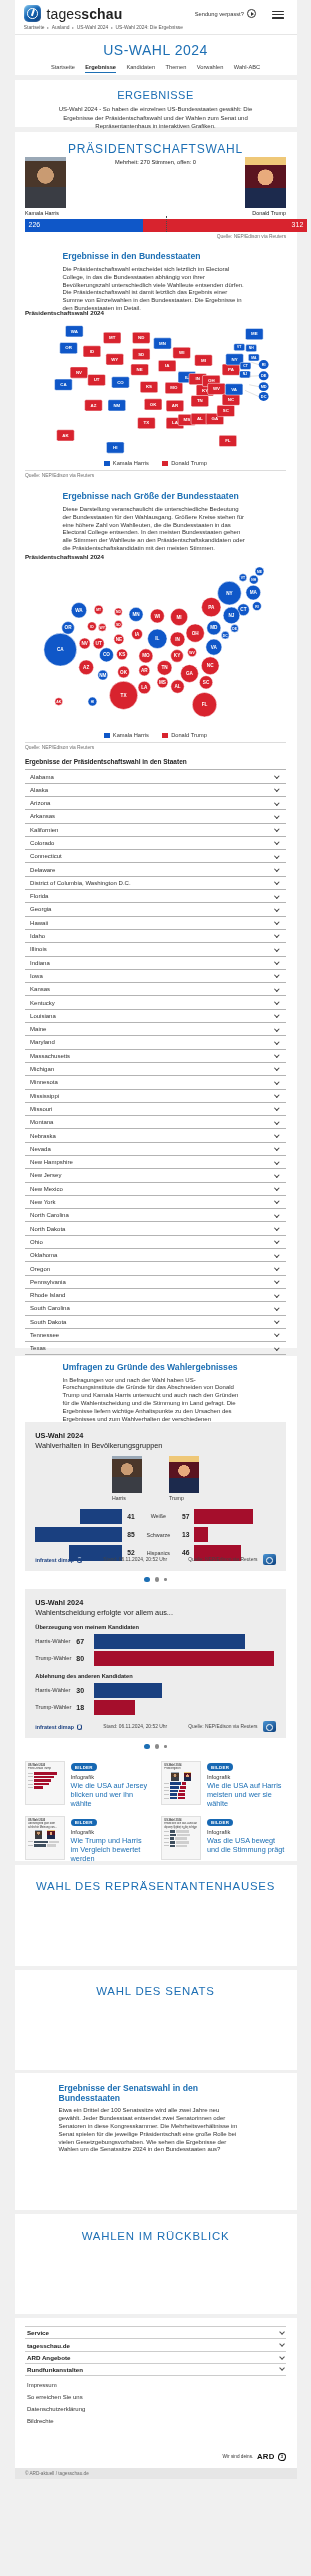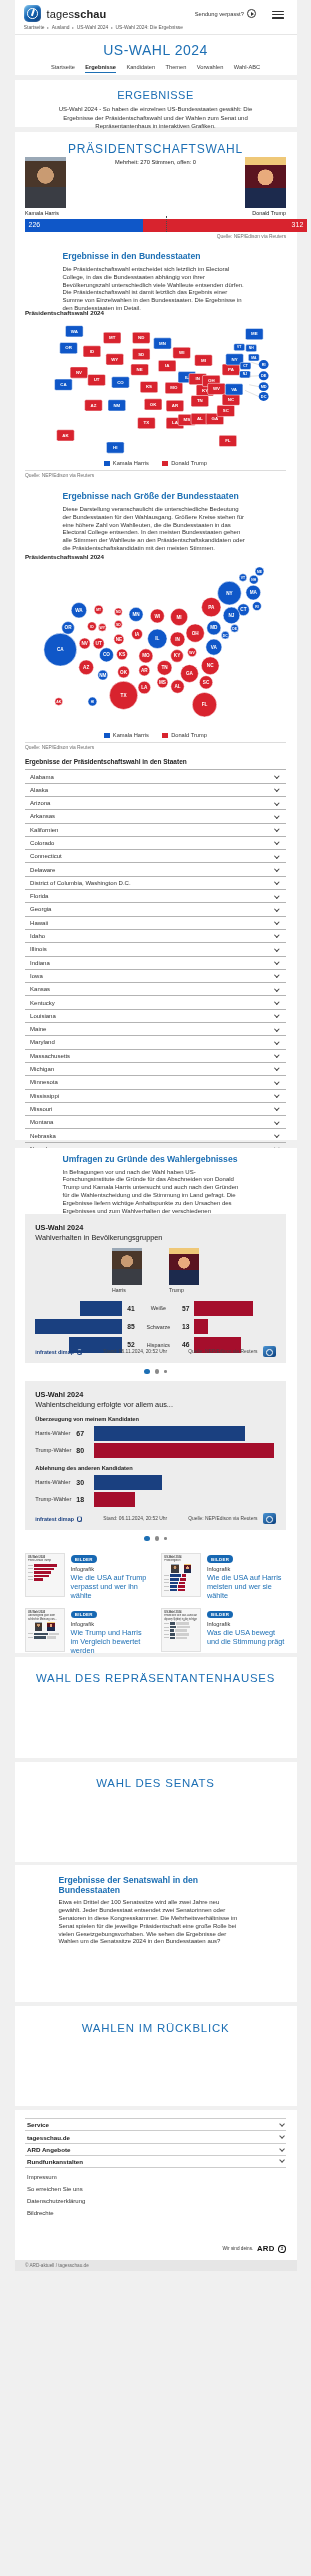--- a/index.html
+++ b/index.html
@@ -13,42 +13,42 @@
   
   #top-block { height:75px; margin-bottom:5.2px; }
   .hdr-row { display:flex; align-items:center; padding:4.1px 9.3px 0 9.3px; height:23px; }
   .ts-logo { width:17.6px; height:17.6px; border-radius:4.7px; flex:0 0 auto;
     background:linear-gradient(145deg,#7cc4ee 0%,#1565b4 45%,#083a78 100%);
     position:relative; box-shadow:inset 0 0 2.1px rgba(255,255,255,.4); }
   .ts-logo::before { content:""; position:absolute; left:3.6px; top:3.6px; width:8.3px; height:8.3px;
     border:1.3px solid rgba(255,255,255,.95); border-radius:50%; }
   .ts-logo::after { content:""; position:absolute; left:7.8px; top:4.7px; width:1.6px; height:6.7px;
     background:#fff; transform:rotate(18deg); }
-  .brand { font-size:11px; color:#222; margin-left:5.2px; letter-spacing:0.1px; }
+  .brand { font-size:14px; color:#222; margin-left:5.2px; letter-spacing:0.1px; }
   .brand b { font-weight:700; }
   .missed { margin-left:auto; margin-right:31px; display:flex; align-items:center; gap:3.6px; font-size:5.7px; color:#333; }
   .play { width:8.8px; height:8.8px; border:0.8px solid #333; border-radius:50%; position:relative; }
   .play::after { content:""; position:absolute; left:2.9px; top:2.1px;
     border-left:3.1px solid #333; border-top:2.1px solid transparent; border-bottom:2.1px solid transparent; }
   .burger { position:absolute; right:12.4px; top:9.3px; width:12.4px; }
   .burger span { display:block; height:1.3px; background:#333; margin:1.8px 0; border-radius:0.5px; }
   .crumbs { padding:2.1px 9.3px 4.1px 9.3px; font-size:4.9px; color:#555; border-bottom:0.5px solid #e6e6e6; }
   .crumbs .sep { color:#999; margin:0 2.6px; font-size:4.1px; }
   .hero-title { text-align:center; margin-top:6.7px; font-size:14px; color:#1d6fb4; letter-spacing:0.5px; font-weight:500; }
   .tabs { display:flex; justify-content:center; gap:10.4px; margin-top:6.2px; font-size:5.7px; color:#3c3c3c; }
   .tab { padding-bottom:1.6px; cursor:pointer; }
   .tab.active { font-weight:700; color:#222; border-bottom:1px solid #1d6fb4; }
 
   
   #card-intro { height:47px; margin-bottom:5.2px; text-align:center; padding-top:8.8px; }
   .h-caps { font-size:11px; color:#1d6fb4; letter-spacing:0.5px; font-weight:500; }
   #card-intro p { width:223px; margin:4.1px auto 0; font-size:6px; line-height:1.45; color:#333; }
 
   
-  #card-main { height:1008px; margin-bottom:7.3px; }
+  #card-main { height:1216px; margin-bottom:7.3px; }
   .abs { position:absolute; left:10.4px; right:10.4px; }
   .sec-h2 { text-align:center; font-size:12px; color:#1d6fb4; letter-spacing:0.8px; font-weight:500; }
   .cand-row { display:flex; align-items:flex-start; }
   .maj-note { flex:1; text-align:center; font-size:5.7px; color:#222; padding-top:2.1px; }
   .photo { width:41px; height:51px; flex:0 0 auto; }
   .photo-harris { background:
       radial-gradient(circle at 50% 36%, #c99b72 0 21%, rgba(0,0,0,0) 22%),
       linear-gradient(180deg,#9aa8b6 0 8%, #4a372a 8% 58%, #3a3d44 58%); }
   .photo-trump { background:
       radial-gradient(circle at 50% 40%, #e8ab7c 0 21%, rgba(0,0,0,0) 22%),
@@ -811,21 +811,21 @@
           </div>
           <div class="tb-row">
             <span class="tb-lab"></span>
             <span style="height: 2.6px; width: 14.5px; background: rgb(165, 14, 44);"></span>
           </div>
           <div class="tb-row">
             <span class="tb-lab"></span>
             <span style="height: 2.6px; width: 9.3px; background: rgb(165, 14, 44);"></span>
           </div>
         </div>
-        <div><span class="badge">BILDER</span><div class="kick">Infografik</div><div class="title">Wie die USA auf Trump verpasst und wer ihn wählte</div></div>
+        <div><span class="badge">BILDER</span><div class="kick">Infografik</div><div class="title">Wie die USA auf Jersey blicken und wer ihn wählte</div></div>
       </article>
       <article class="teaser">
         <div class="thumb">
           <div class="t-kick">US-Wahl 2024</div>
           <div class="t-title">Profilvergleich</div>
           <div class="tb-photos">
             <span class="photo-harris" style="width: 7.3px; height: 8.8px; display: inline-block;"></span>
             <span class="photo-trump" style="width: 7.3px; height: 8.8px; display: inline-block;"></span>
           </div>
           <div class="tb-row">

